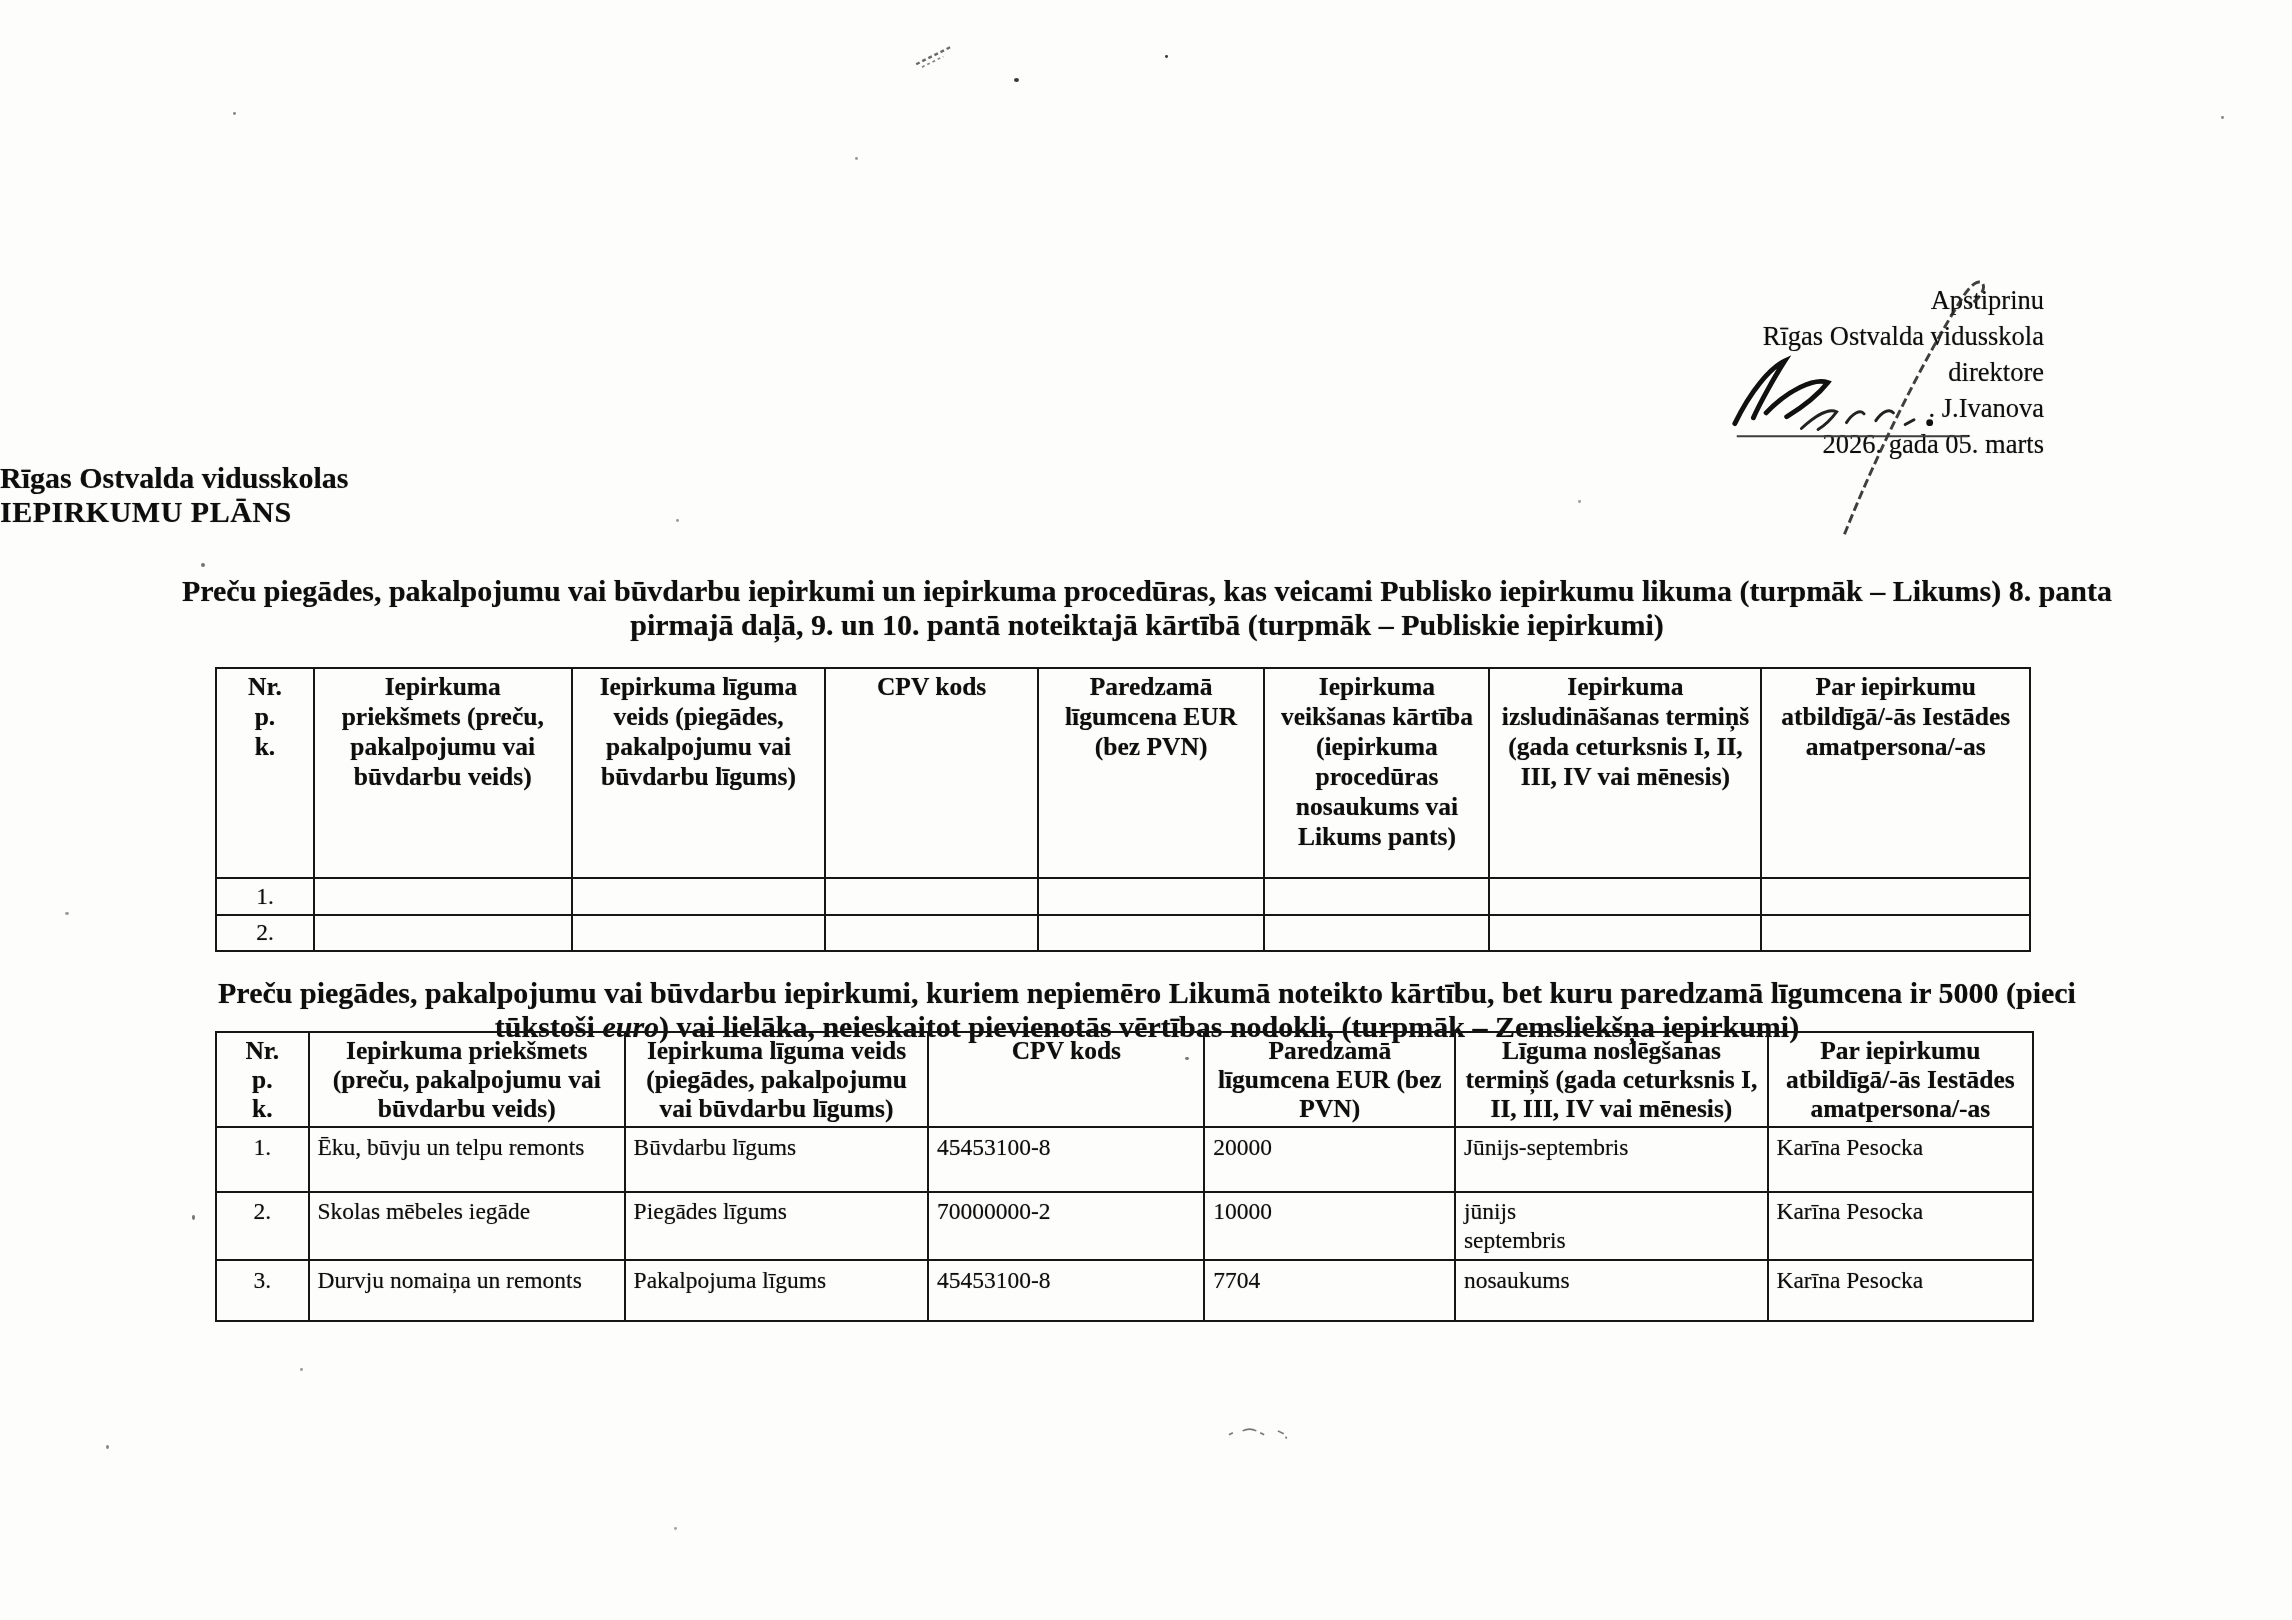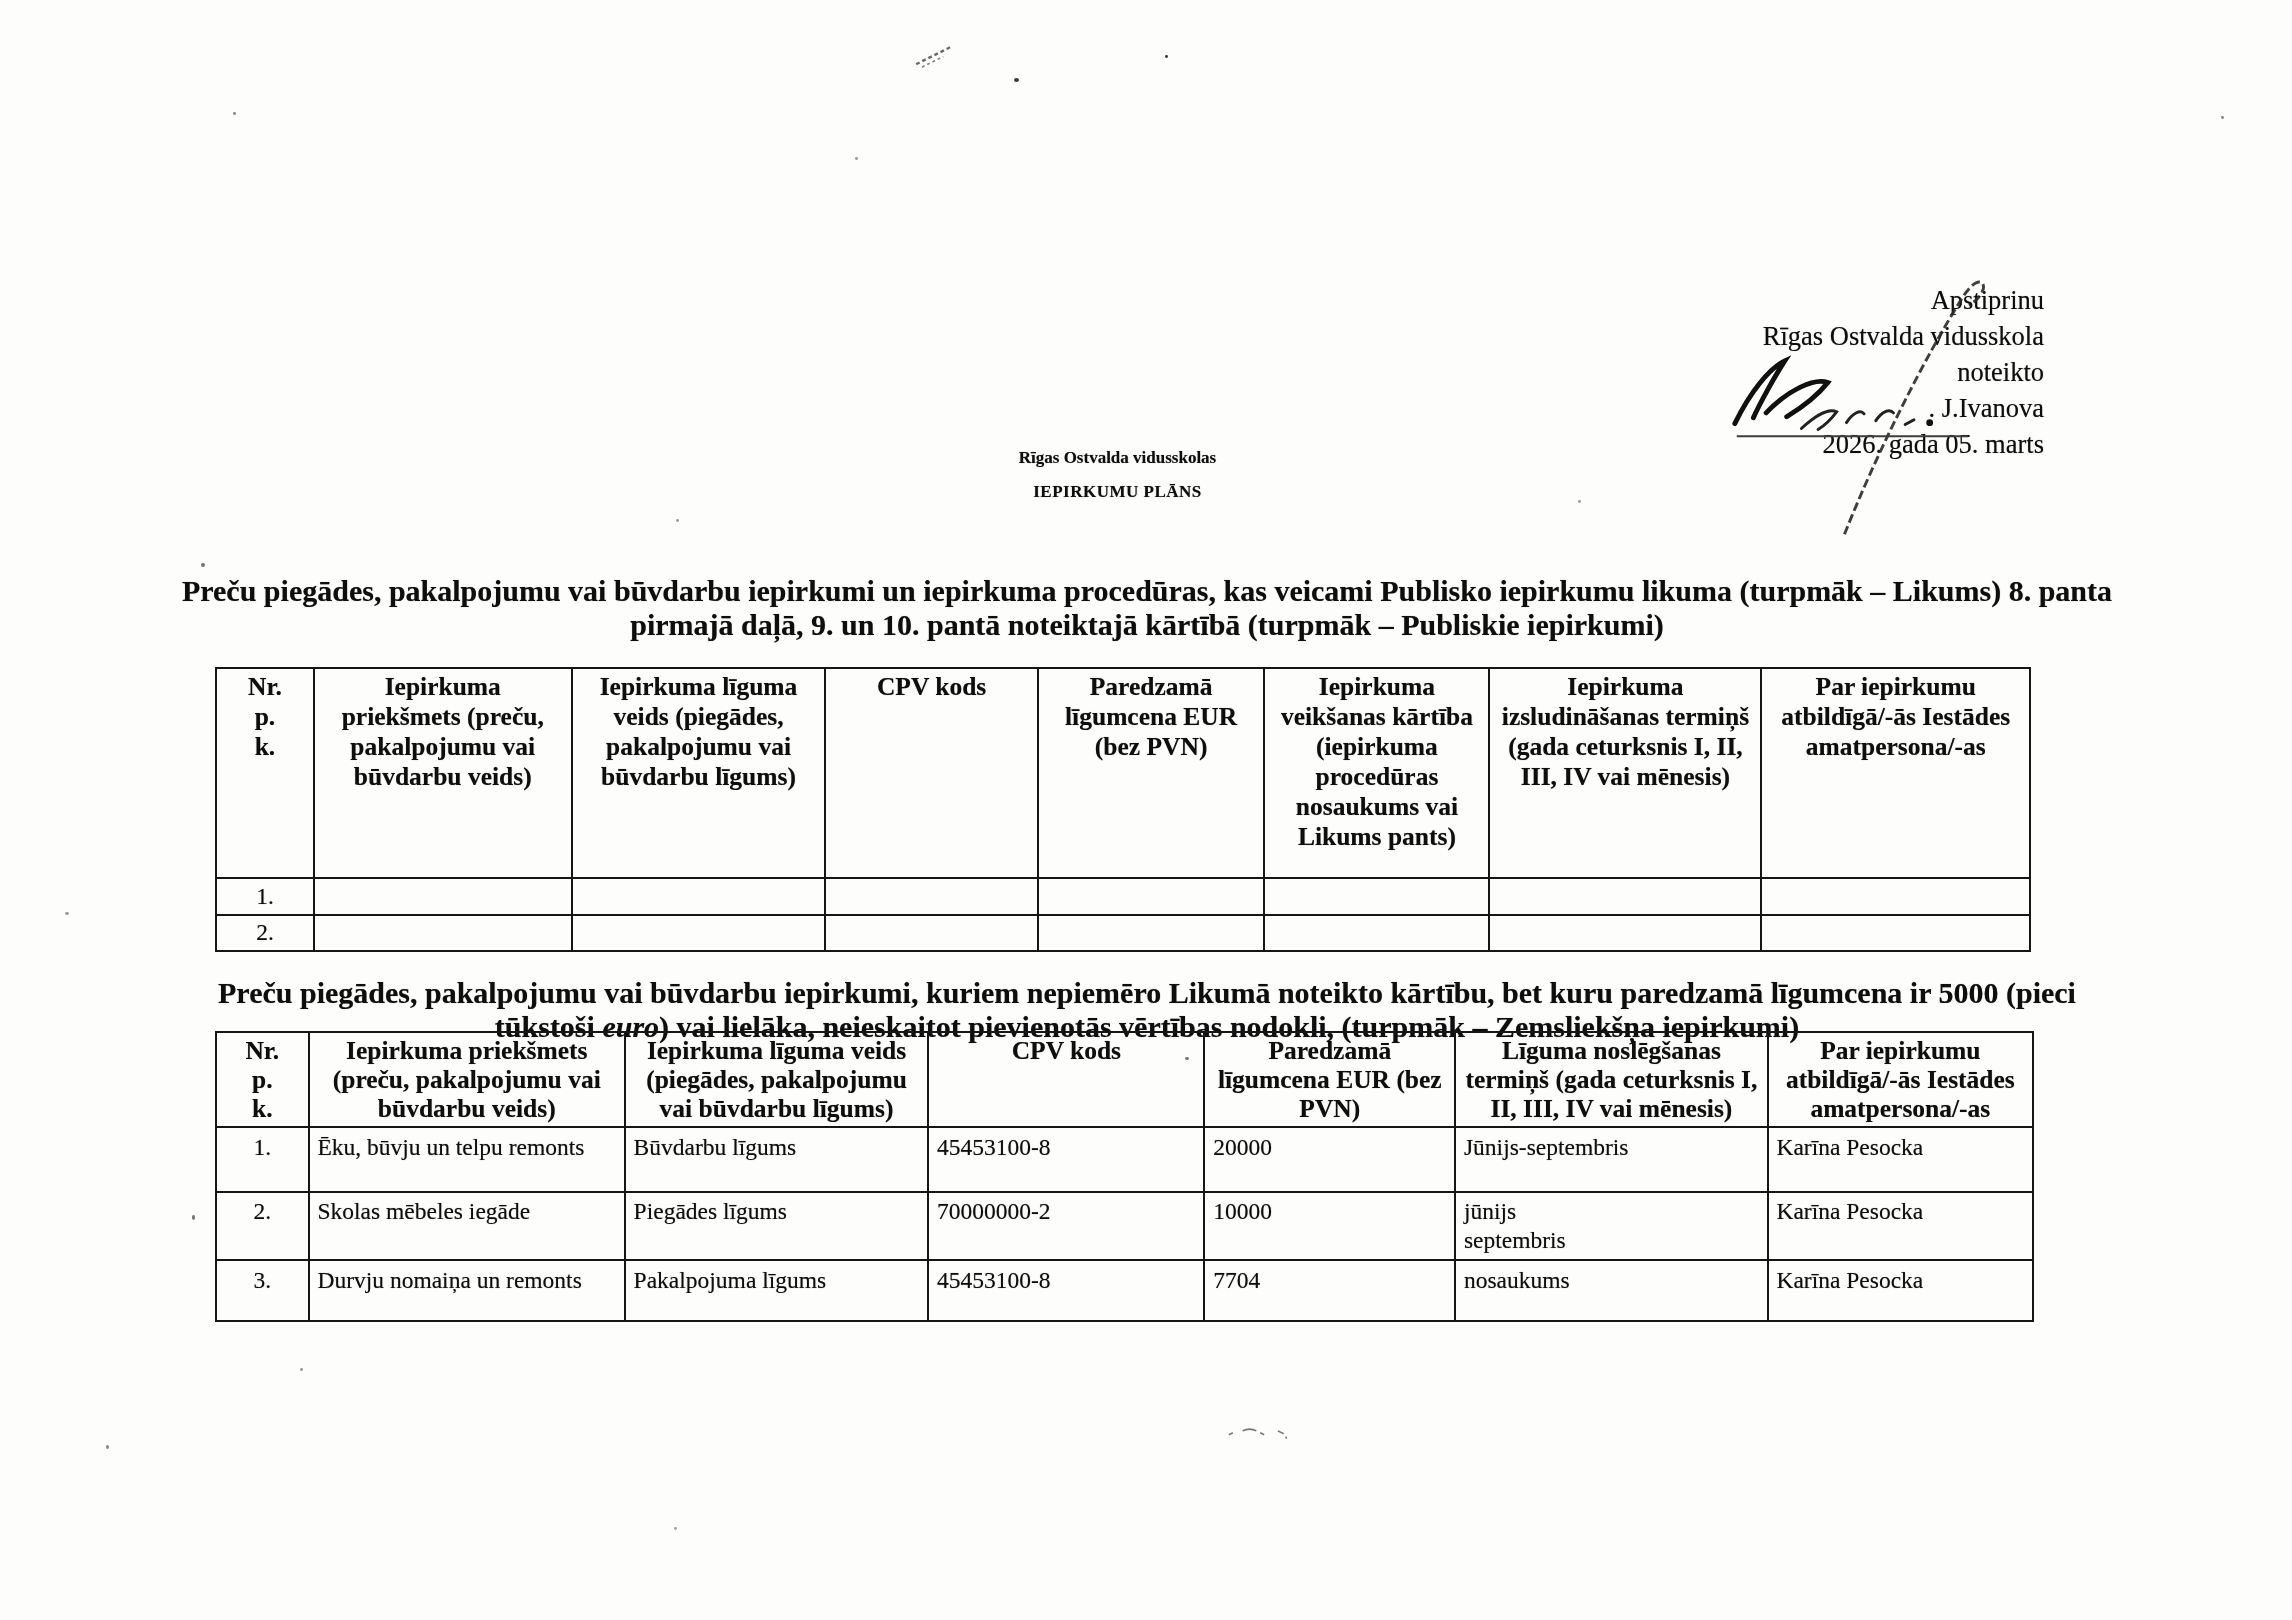--- a/index.html
+++ b/index.html
@@ -15,22 +15,22 @@
 
   
   .approval{
     position:absolute; top:282px; right:249px;
     text-align:right; font-size:26.5px; line-height:36px;
   }
   .sig-svg{ position:absolute; left:1710px; top:263px; }
 
   
   .title-block{
-    position:absolute; top:441px; left:0; width:2235px;
-    text-align:center; font-weight:bold; font-size:17px; line-height:34px;
+    position:absolute; top:461px; left:0; width:2235px;
+    text-align:left; font-weight:bold; font-size:30px; line-height:34px;
   }
   .title-caps{ letter-spacing:0.5px; }
 
   
   .intro{
     position:absolute; left:167px; width:1960px;
     text-align:center; font-weight:bold; font-size:30px; line-height:34px;
   }
   .intro-1{ top:574px; }
   .intro-2{ top:976px; }
@@ -67,21 +67,21 @@
   .mark-svg{ position:absolute; }
 </style>
 </head>
 <body>
 
 <div class="page ink">
 
   <div class="approval">
     <div>Apstiprinu</div>
     <div>Rīgas Ostvalda vidusskola</div>
-    <div>noteikto</div>
+    <div>direktore</div>
     <div>. J.Ivanova</div>
     <div>2026. gada 05. marts</div>
   </div>
 
   <svg class="sig-svg" width="314" height="284" viewBox="1745 268 320 290">
     <path d="M1882 545 C1915 462 1962 368 2002 304 C2010 291 2019 284 2023 289 C2027 295 2018 307 2009 311" fill="none" stroke="#2a2a2a" stroke-width="3" stroke-dasharray="9 4" opacity="0.9"></path>
     <path d="M1770 432 C1786 399 1806 375 1821 368 C1812 382 1796 410 1789 426" fill="none" stroke="#111" stroke-width="5" stroke-linecap="round"></path>
     <path d="M1802 421 C1824 398 1851 385 1865 390 C1854 404 1836 417 1823 425" fill="none" stroke="#111" stroke-width="5" stroke-linecap="round"></path>
     <path d="M1838 437 C1852 424 1866 416 1874 420 C1868 428 1860 435 1855 438" fill="none" stroke="#222" stroke-width="3" stroke-linecap="round"></path>
     <path d="M1884 431 C1890 422 1898 417 1902 422 M1914 429 C1920 420 1928 416 1932 421 M1944 433 L1953 428" fill="none" stroke="#222" stroke-width="3" stroke-linecap="round"></path>

